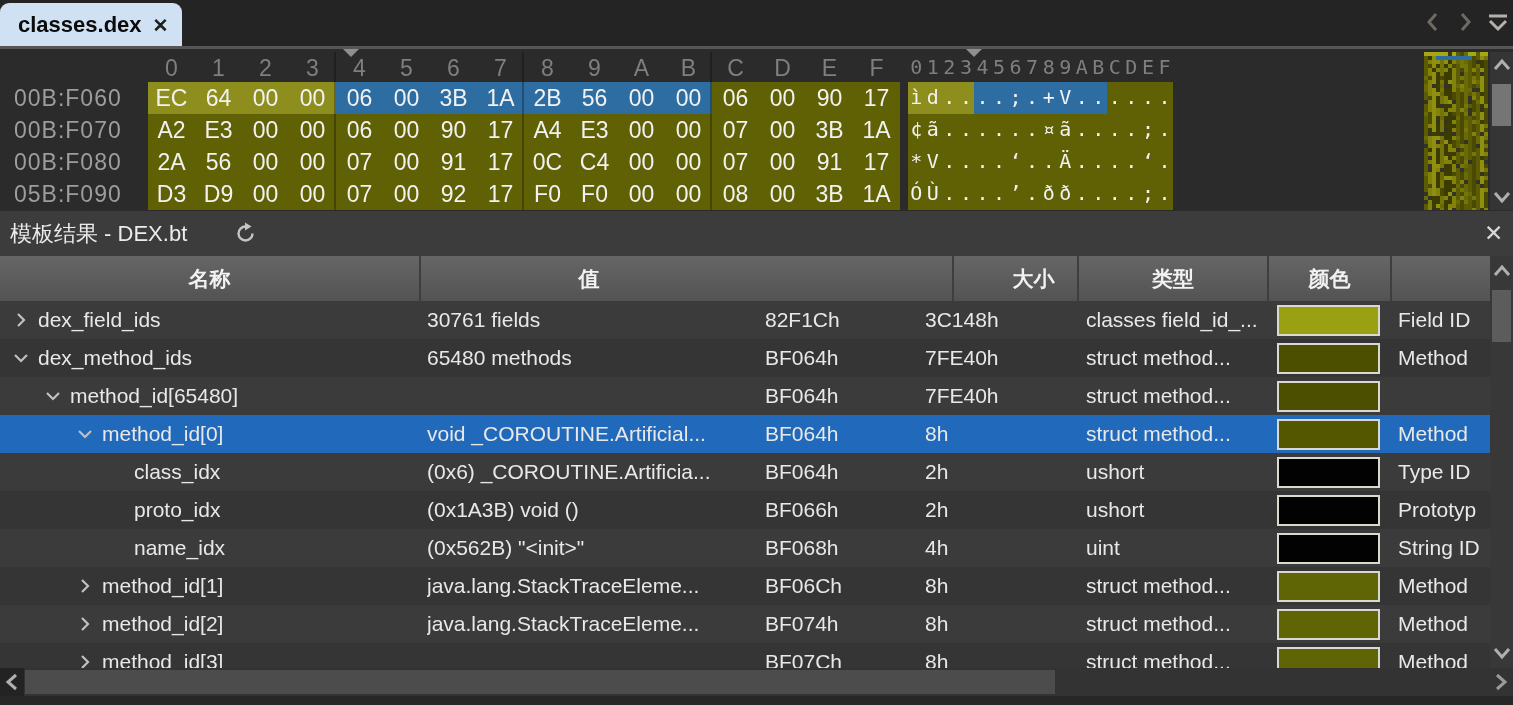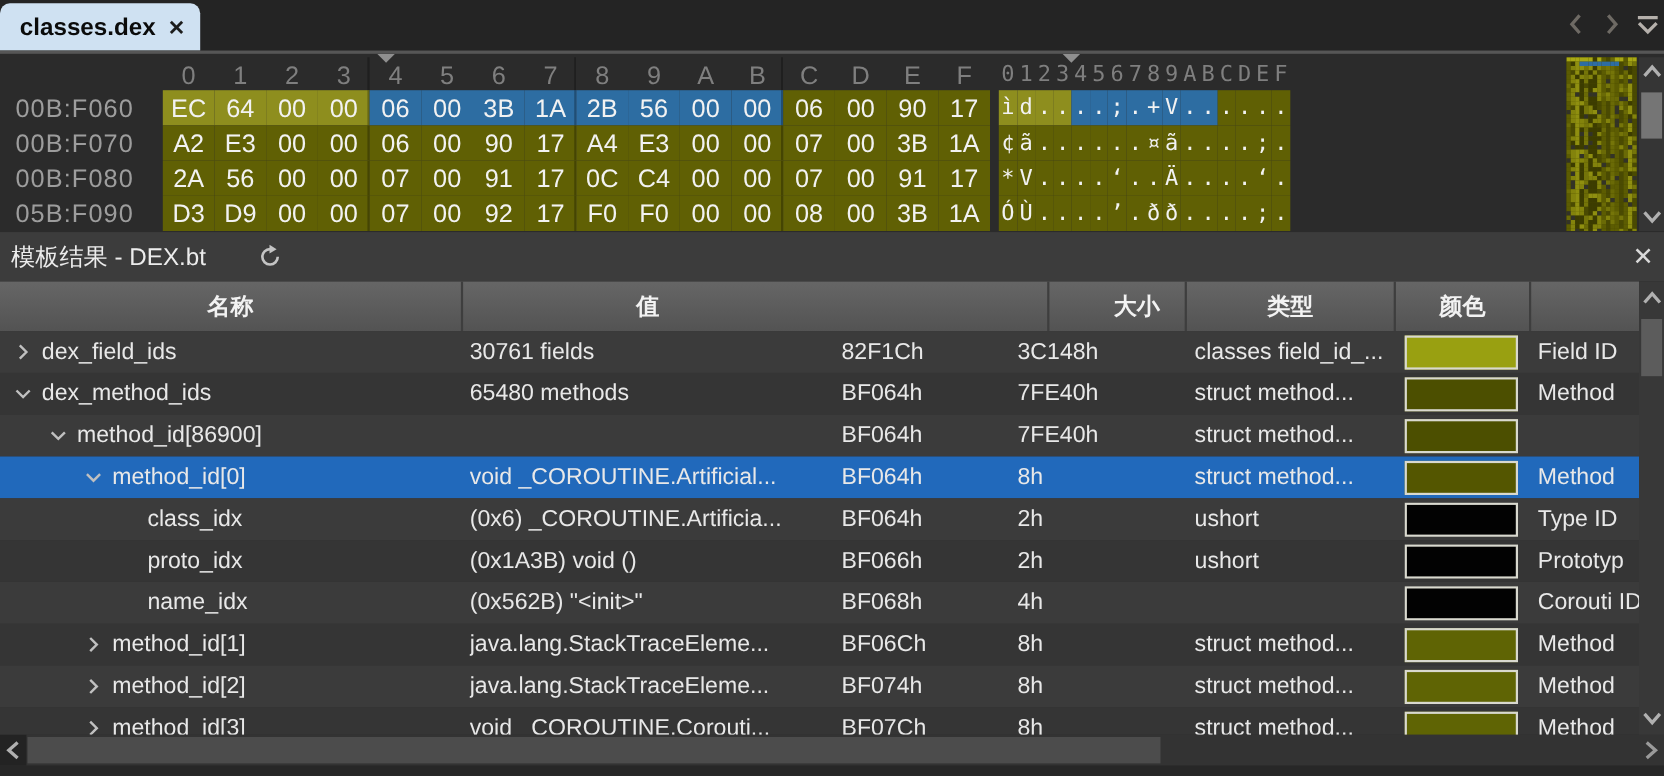--- a/index.html
+++ b/index.html
@@ -995,21 +995,21 @@
         <div class="tcell c-start" style="left: 765px; width: 145px;">BF064h</div>
         <div class="tcell c-size" style="left: 925px; width: 145px;">7FE40h</div>
         <div class="tcell c-type" style="left: 1086px; width: 178px;">struct method...</div>
         <div class="swatch" style="background: rgb(76, 79, 0);"></div>
         <div class="tcell c-comment" style="left: 1398px; width: 92px;">Method</div>
       </div>
       <div class="trow even">
         <span class="chev" style="left: 44px;"><svg width="18" height="18" viewBox="0 0 18 18">
             <polyline points="3,6 9,12 15,6" fill="none" stroke="#c0c0c0" stroke-width="2.2"></polyline>
           </svg></span>
-        <div class="tcell c-name" style="left: 70px; width: 349px;">method_id[86900]</div>
+        <div class="tcell c-name" style="left: 70px; width: 349px;">method_id[65480]</div>
         <div class="tcell c-val" style="left: 427px; width: 328px;"></div>
         <div class="tcell c-start" style="left: 765px; width: 145px;">BF064h</div>
         <div class="tcell c-size" style="left: 925px; width: 145px;">7FE40h</div>
         <div class="tcell c-type" style="left: 1086px; width: 178px;">struct method...</div>
         <div class="swatch" style="background: rgb(76, 79, 0);"></div>
         <div class="tcell c-comment" style="left: 1398px; width: 92px;"></div>
       </div>
       <div class="trow sel">
         <span class="chev" style="left: 76px;"><svg width="18" height="18" viewBox="0 0 18 18">
             <polyline points="3,6 9,12 15,6" fill="none" stroke="#c0c0c0" stroke-width="2.2"></polyline>
@@ -1038,22 +1038,23 @@
         <div class="tcell c-size" style="left: 925px; width: 145px;">2h</div>
         <div class="tcell c-type" style="left: 1086px; width: 178px;">ushort</div>
         <div class="swatch" style="background: rgb(2, 2, 2);"></div>
         <div class="tcell c-comment" style="left: 1398px; width: 92px;">Prototyp</div>
       </div>
       <div class="trow even">
         <div class="tcell c-name" style="left: 134px; width: 285px;">name_idx</div>
         <div class="tcell c-val" style="left: 427px; width: 328px;">(0x562B) "&lt;init&gt;"</div>
         <div class="tcell c-start" style="left: 765px; width: 145px;">BF068h</div>
         <div class="tcell c-size" style="left: 925px; width: 145px;">4h</div>
+        <div class="tcell c-type" style="left: 1086px; width: 178px;">uint</div>
         <div class="swatch" style="background: rgb(2, 2, 2);"></div>
-        <div class="tcell c-comment" style="left: 1398px; width: 92px;">Corouti ID</div>
+        <div class="tcell c-comment" style="left: 1398px; width: 92px;">String ID</div>
       </div>
       <div class="trow odd">
         <span class="chev" style="left: 76px;"><svg width="18" height="18" viewBox="0 0 18 18">
             <polyline points="6,3 12,9 6,15" fill="none" stroke="#c0c0c0" stroke-width="2.2"></polyline>
           </svg></span>
         <div class="tcell c-name" style="left: 102px; width: 317px;">method_id[1]</div>
         <div class="tcell c-val" style="left: 427px; width: 328px;">java.lang.StackTraceEleme...</div>
         <div class="tcell c-start" style="left: 765px; width: 145px;">BF06Ch</div>
         <div class="tcell c-size" style="left: 925px; width: 145px;">8h</div>
         <div class="tcell c-type" style="left: 1086px; width: 178px;">struct method...</div>
@@ -1070,21 +1071,20 @@
         <div class="tcell c-size" style="left: 925px; width: 145px;">8h</div>
         <div class="tcell c-type" style="left: 1086px; width: 178px;">struct method...</div>
         <div class="swatch" style="background: rgb(95, 100, 4);"></div>
         <div class="tcell c-comment" style="left: 1398px; width: 92px;">Method</div>
       </div>
       <div class="trow odd">
         <span class="chev" style="left: 76px;"><svg width="18" height="18" viewBox="0 0 18 18">
             <polyline points="6,3 12,9 6,15" fill="none" stroke="#c0c0c0" stroke-width="2.2"></polyline>
           </svg></span>
         <div class="tcell c-name" style="left: 102px; width: 317px;">method_id[3]</div>
-        <div class="tcell c-val" style="left: 427px; width: 328px;">void _COROUTINE.Corouti...</div>
         <div class="tcell c-start" style="left: 765px; width: 145px;">BF07Ch</div>
         <div class="tcell c-size" style="left: 925px; width: 145px;">8h</div>
         <div class="tcell c-type" style="left: 1086px; width: 178px;">struct method...</div>
         <div class="swatch" style="background: rgb(95, 100, 4);"></div>
         <div class="tcell c-comment" style="left: 1398px; width: 92px;">Method</div>
       </div>
     </div>
 
   <div class="vsb vsb2">
     <div class="sb-arrow" style="top:2px;">

